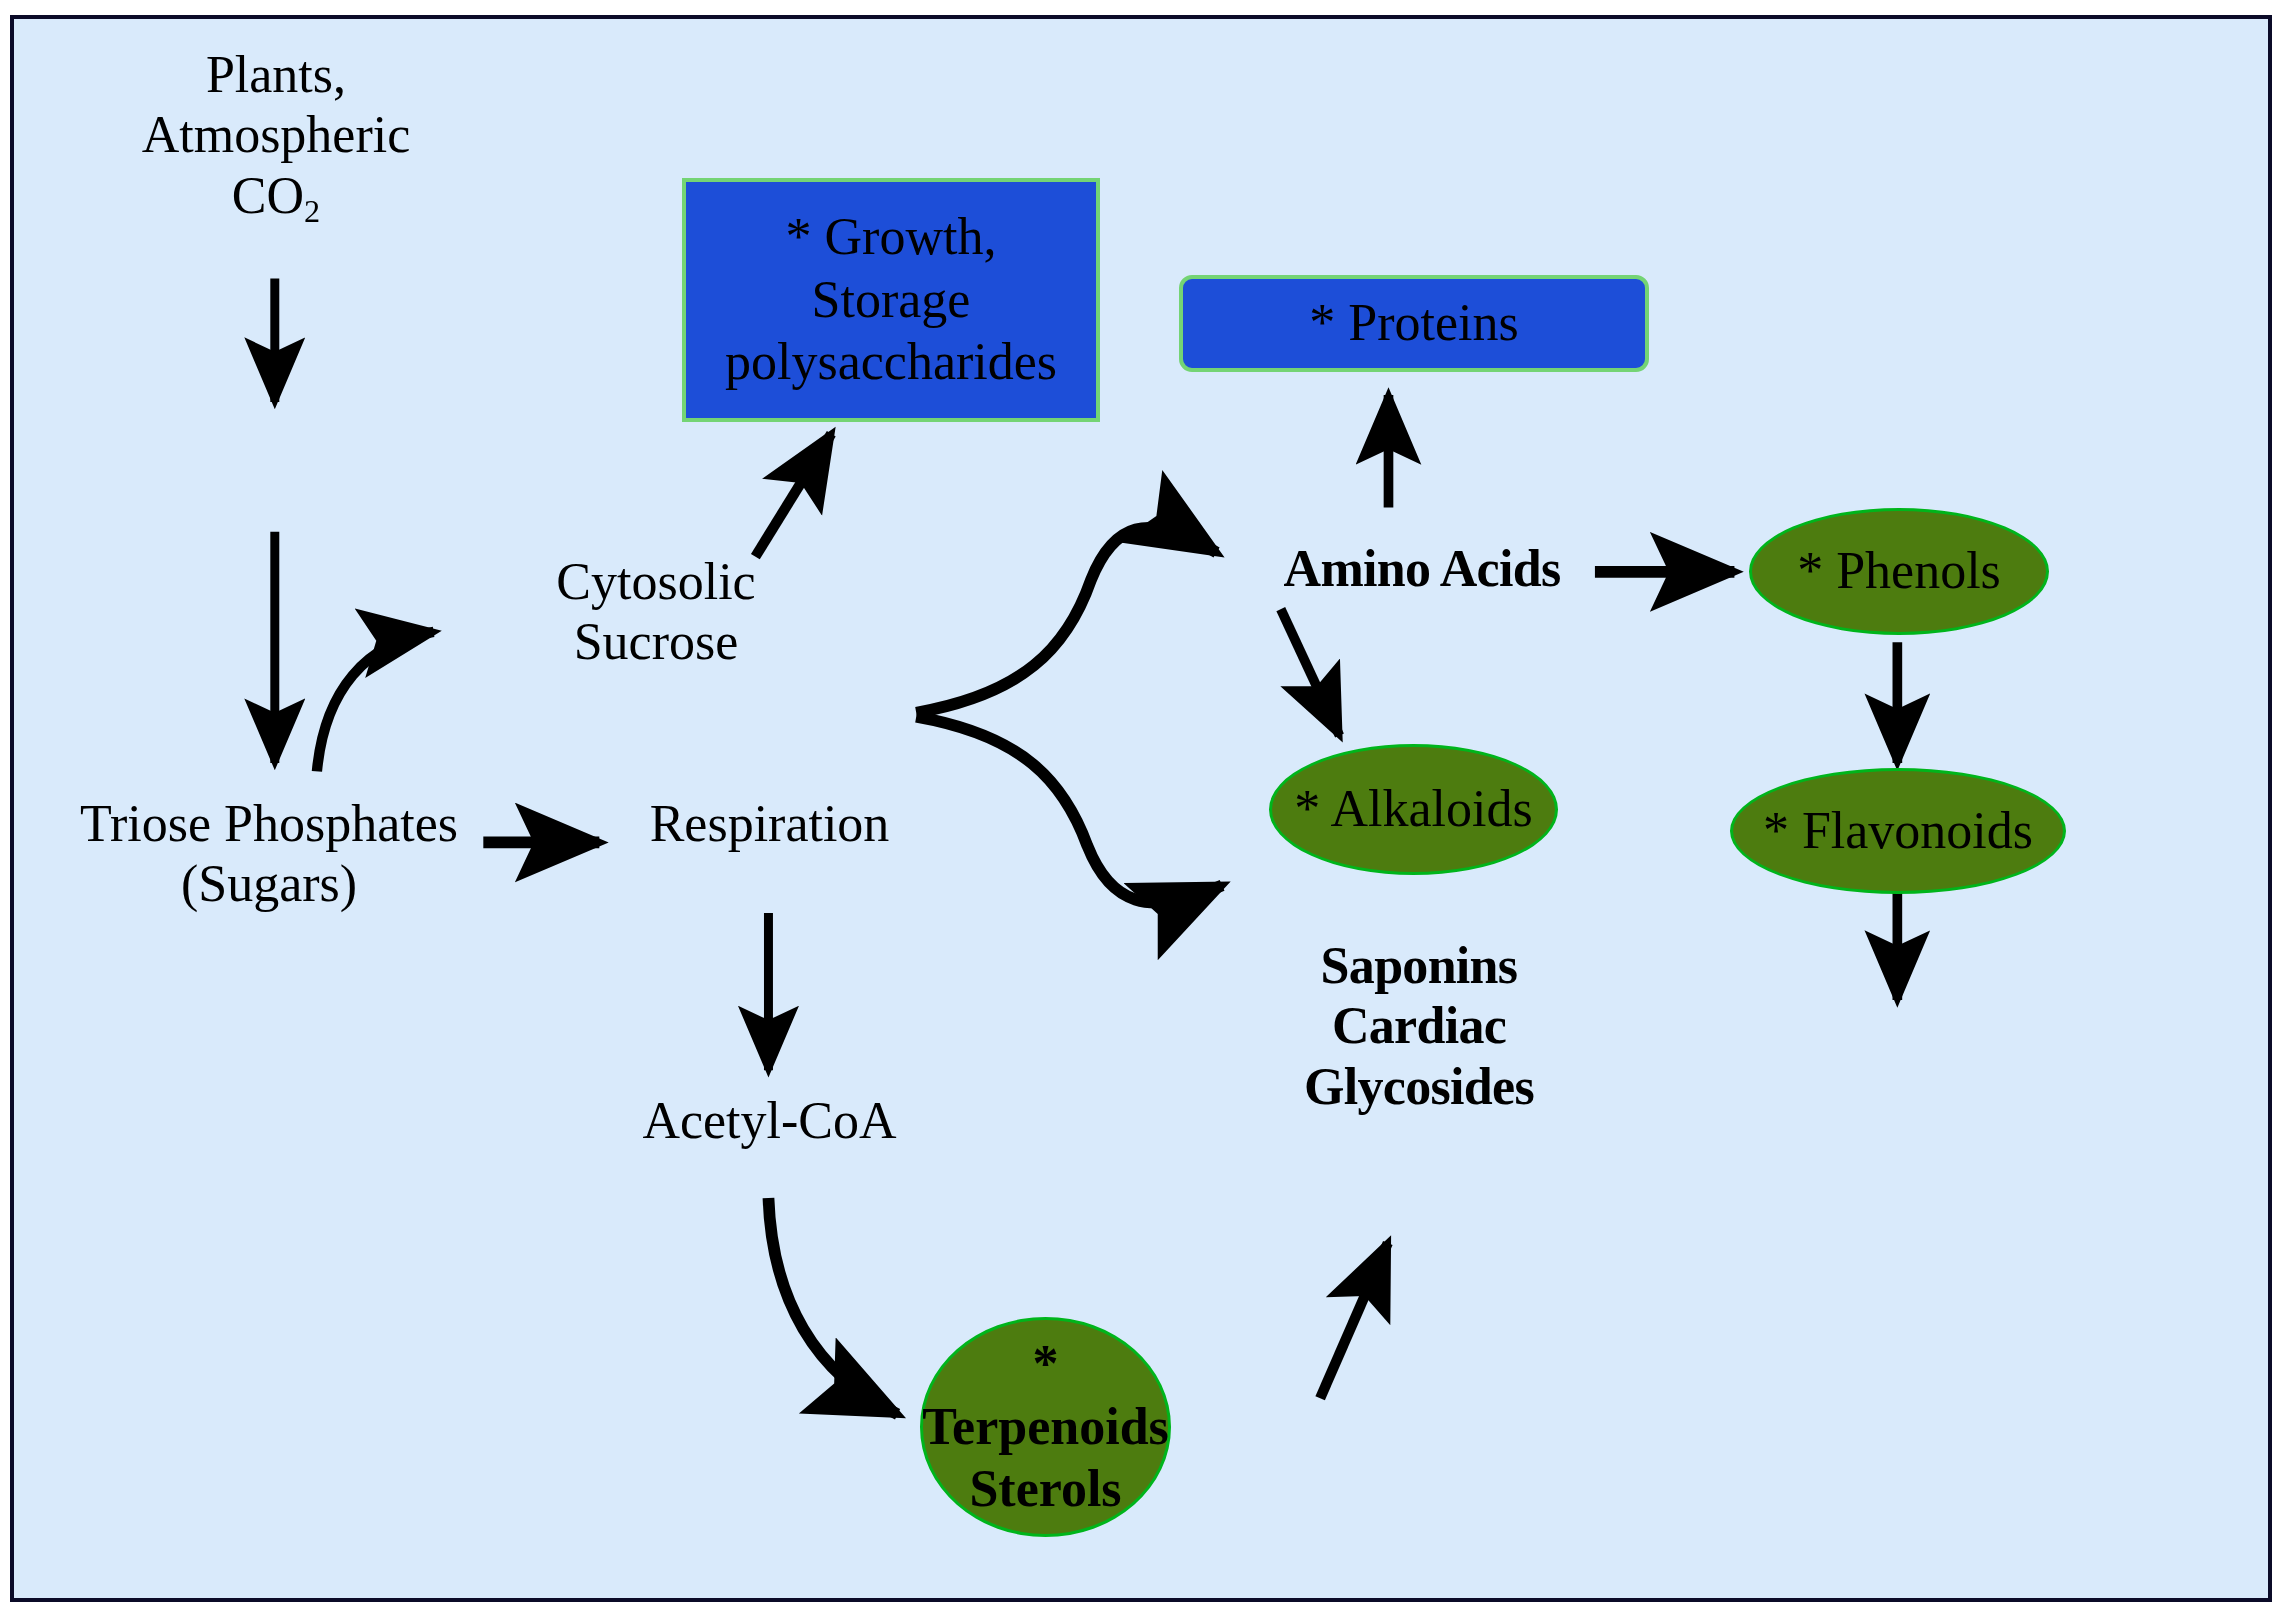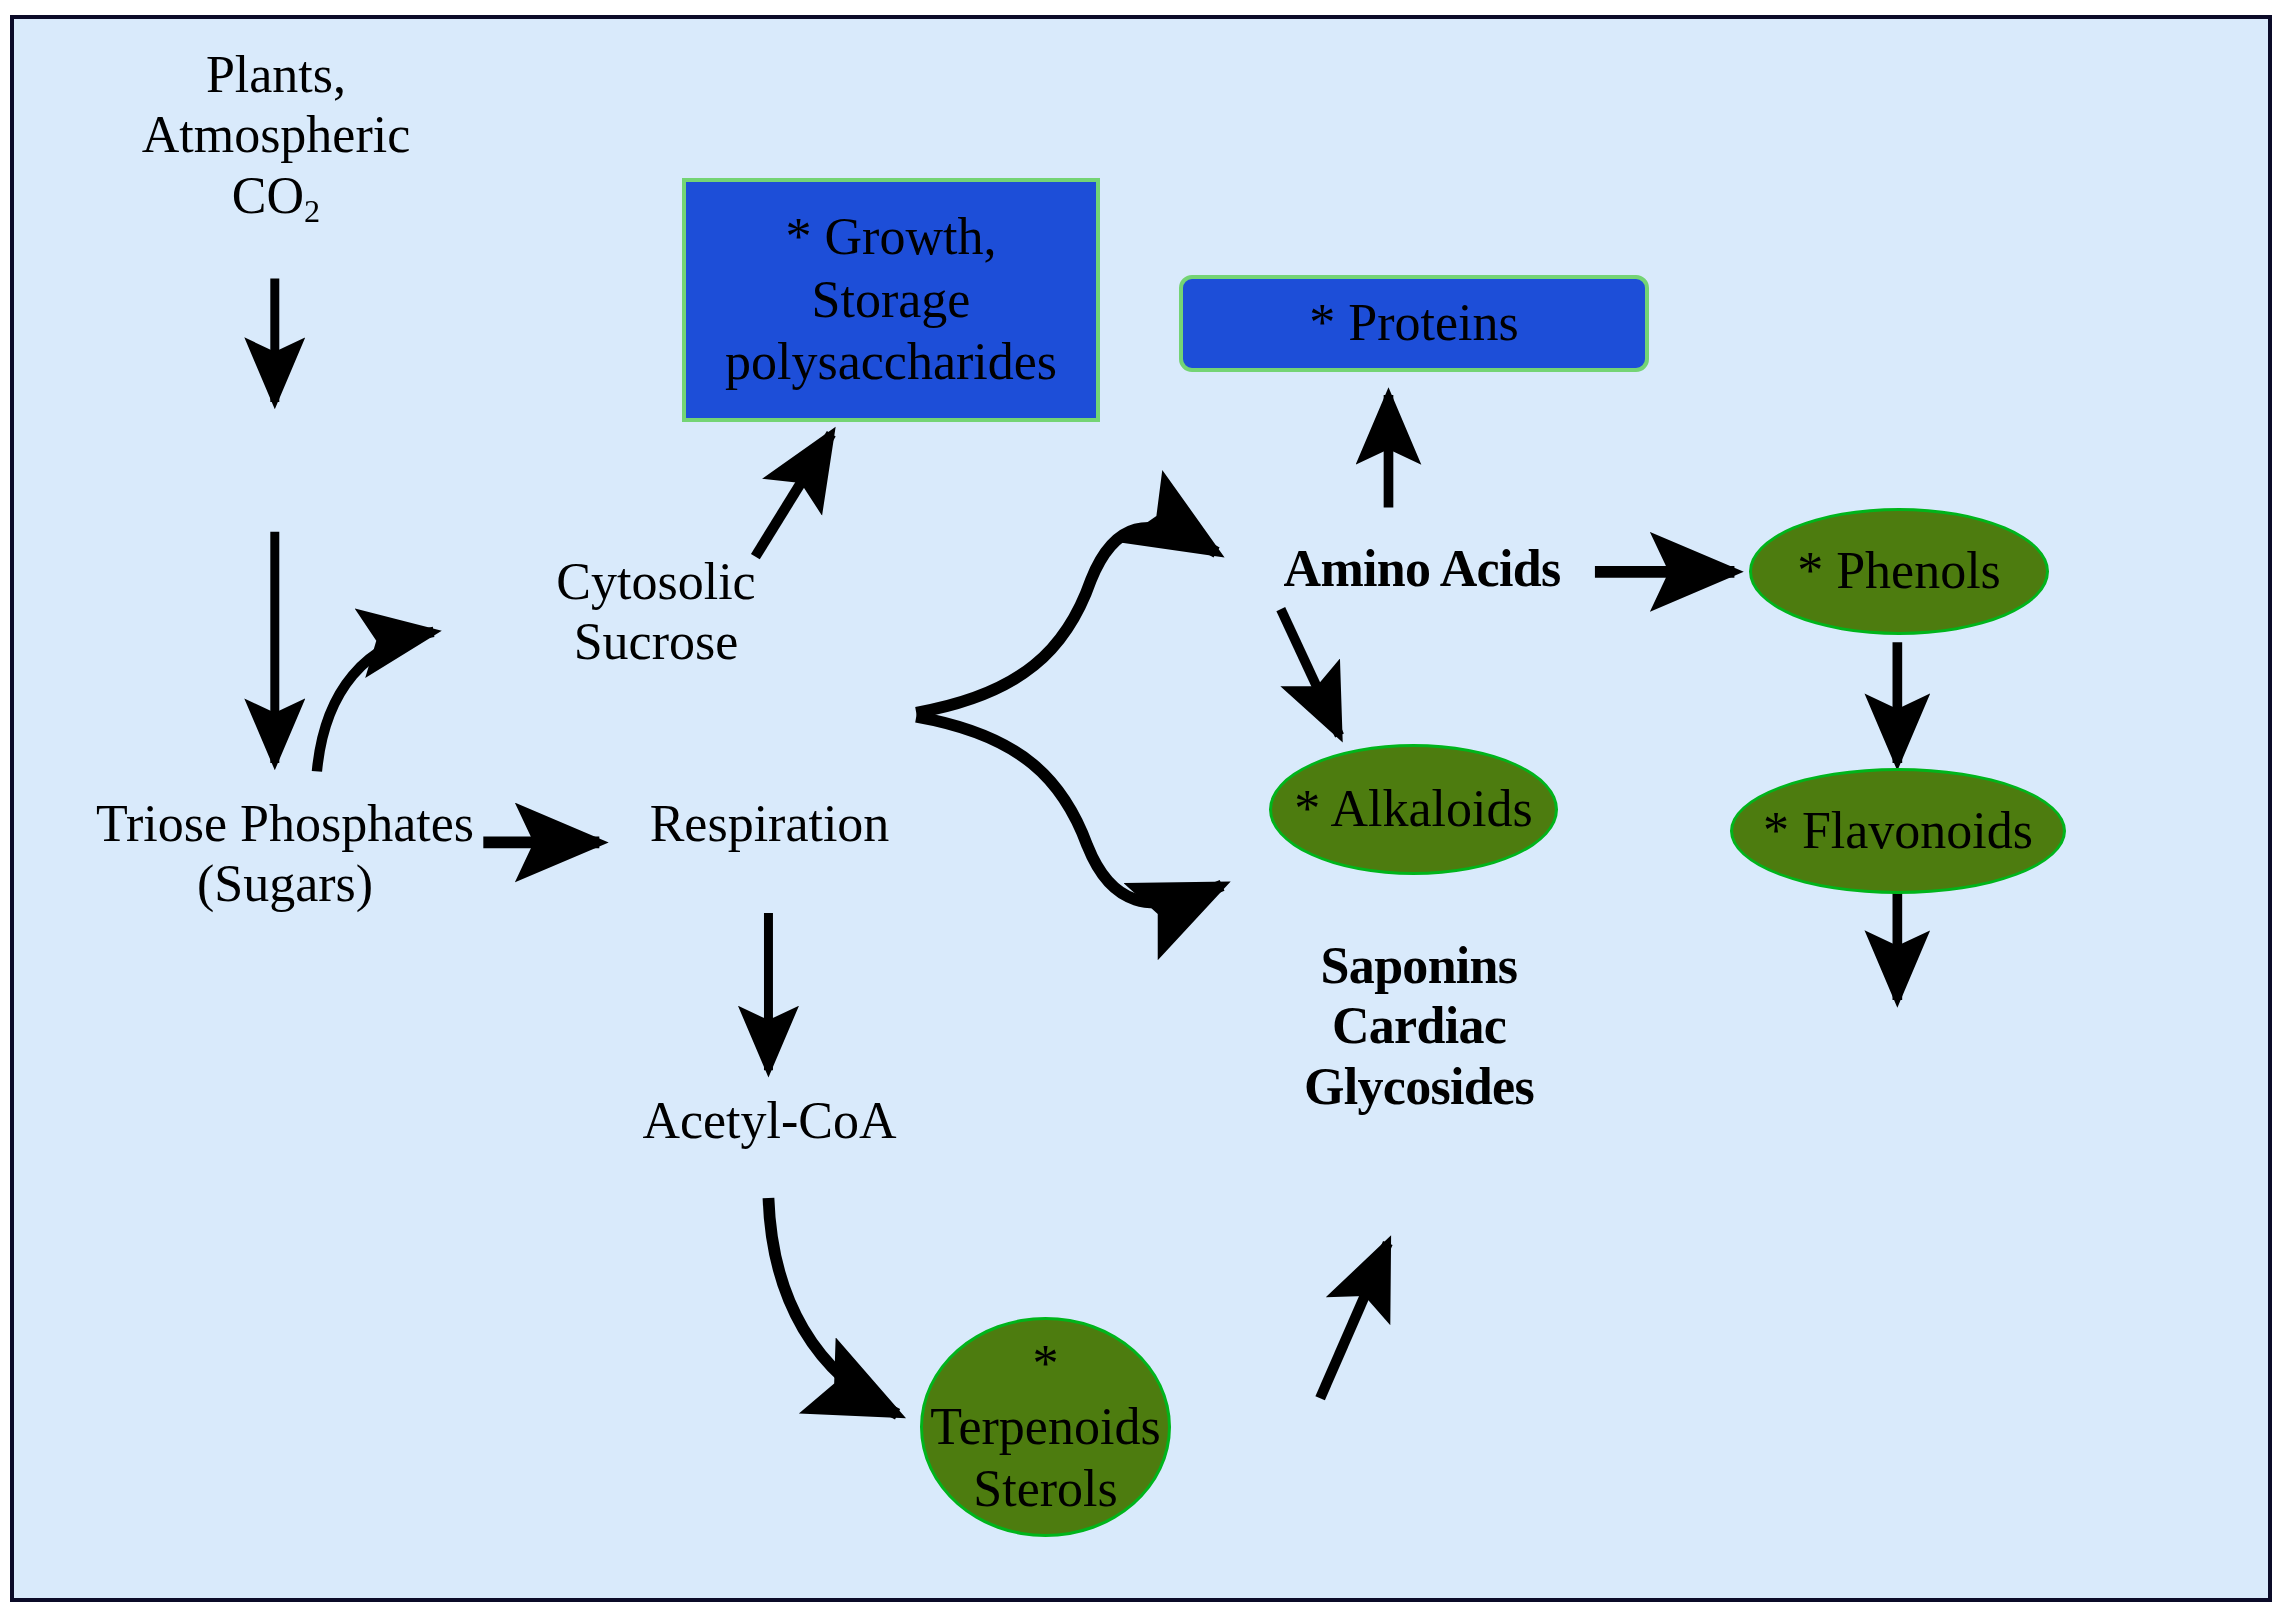--- a/index.html
+++ b/index.html
@@ -68,21 +68,21 @@
     <line x1="2748" y1="930" x2="2748" y2="1105" stroke="#000" stroke-width="14" marker-end="url(#ah)"></line>
 
     <line x1="2748" y1="1290" x2="2748" y2="1448" stroke="#000" stroke-width="14" marker-end="url(#ah)"></line>
   </svg>
 
   <div class="node plain" style="left:124px;top:45px;width:304px;"><span>Plants,
 Atmospheric
 CO</span><sub>2</sub></div>
 
 
-  <div class="node plain" style="left:64px;top:794px;width:442px;">Triose Phosphates
+  <div class="node plain" style="left:48px;top:794px;width:442px;">Triose Phosphates
 (Sugars)</div>
 
   <div class="node plain" style="left:525px;top:552px;width:262px;">Cytosolic
 Sucrose</div>
 
   <div class="node plain" style="left:604px;top:794px;width:331px;">Respiration</div>
 
   <div class="node plain" style="left:604px;top:1091px;width:331px;">Acetyl-CoA</div>
 
   <div class="node bold" style="left:1239px;top:539px;width:366px;">Amino Acids</div>
@@ -97,16 +97,16 @@
 
   <div class="boxnode" style="left:1179px;top:275px;width:470px;height:97px;border-radius:13px;">* Proteins</div>
 
   <div class="ellnode" style="left:1269px;top:744px;width:289px;height:131px;">* Alkaloids</div>
 
   <div class="ellnode" style="left:1749px;top:508px;width:300px;height:127px;">* Phenols</div>
 
   <div class="ellnode" style="left:1730px;top:768px;width:336px;height:126px;">* Flavonoids</div>
 
 
-  <div class="ellnode" style="left:920px;top:1317px;width:251px;height:220px;">* Terpenoids
+  <div class="ellnode" style="left:920px;top:1317px;width:251px;height:220px;font-weight:bold;">* Terpenoids
 Sterols</div>
 </div>
 
 
 </body></html>

